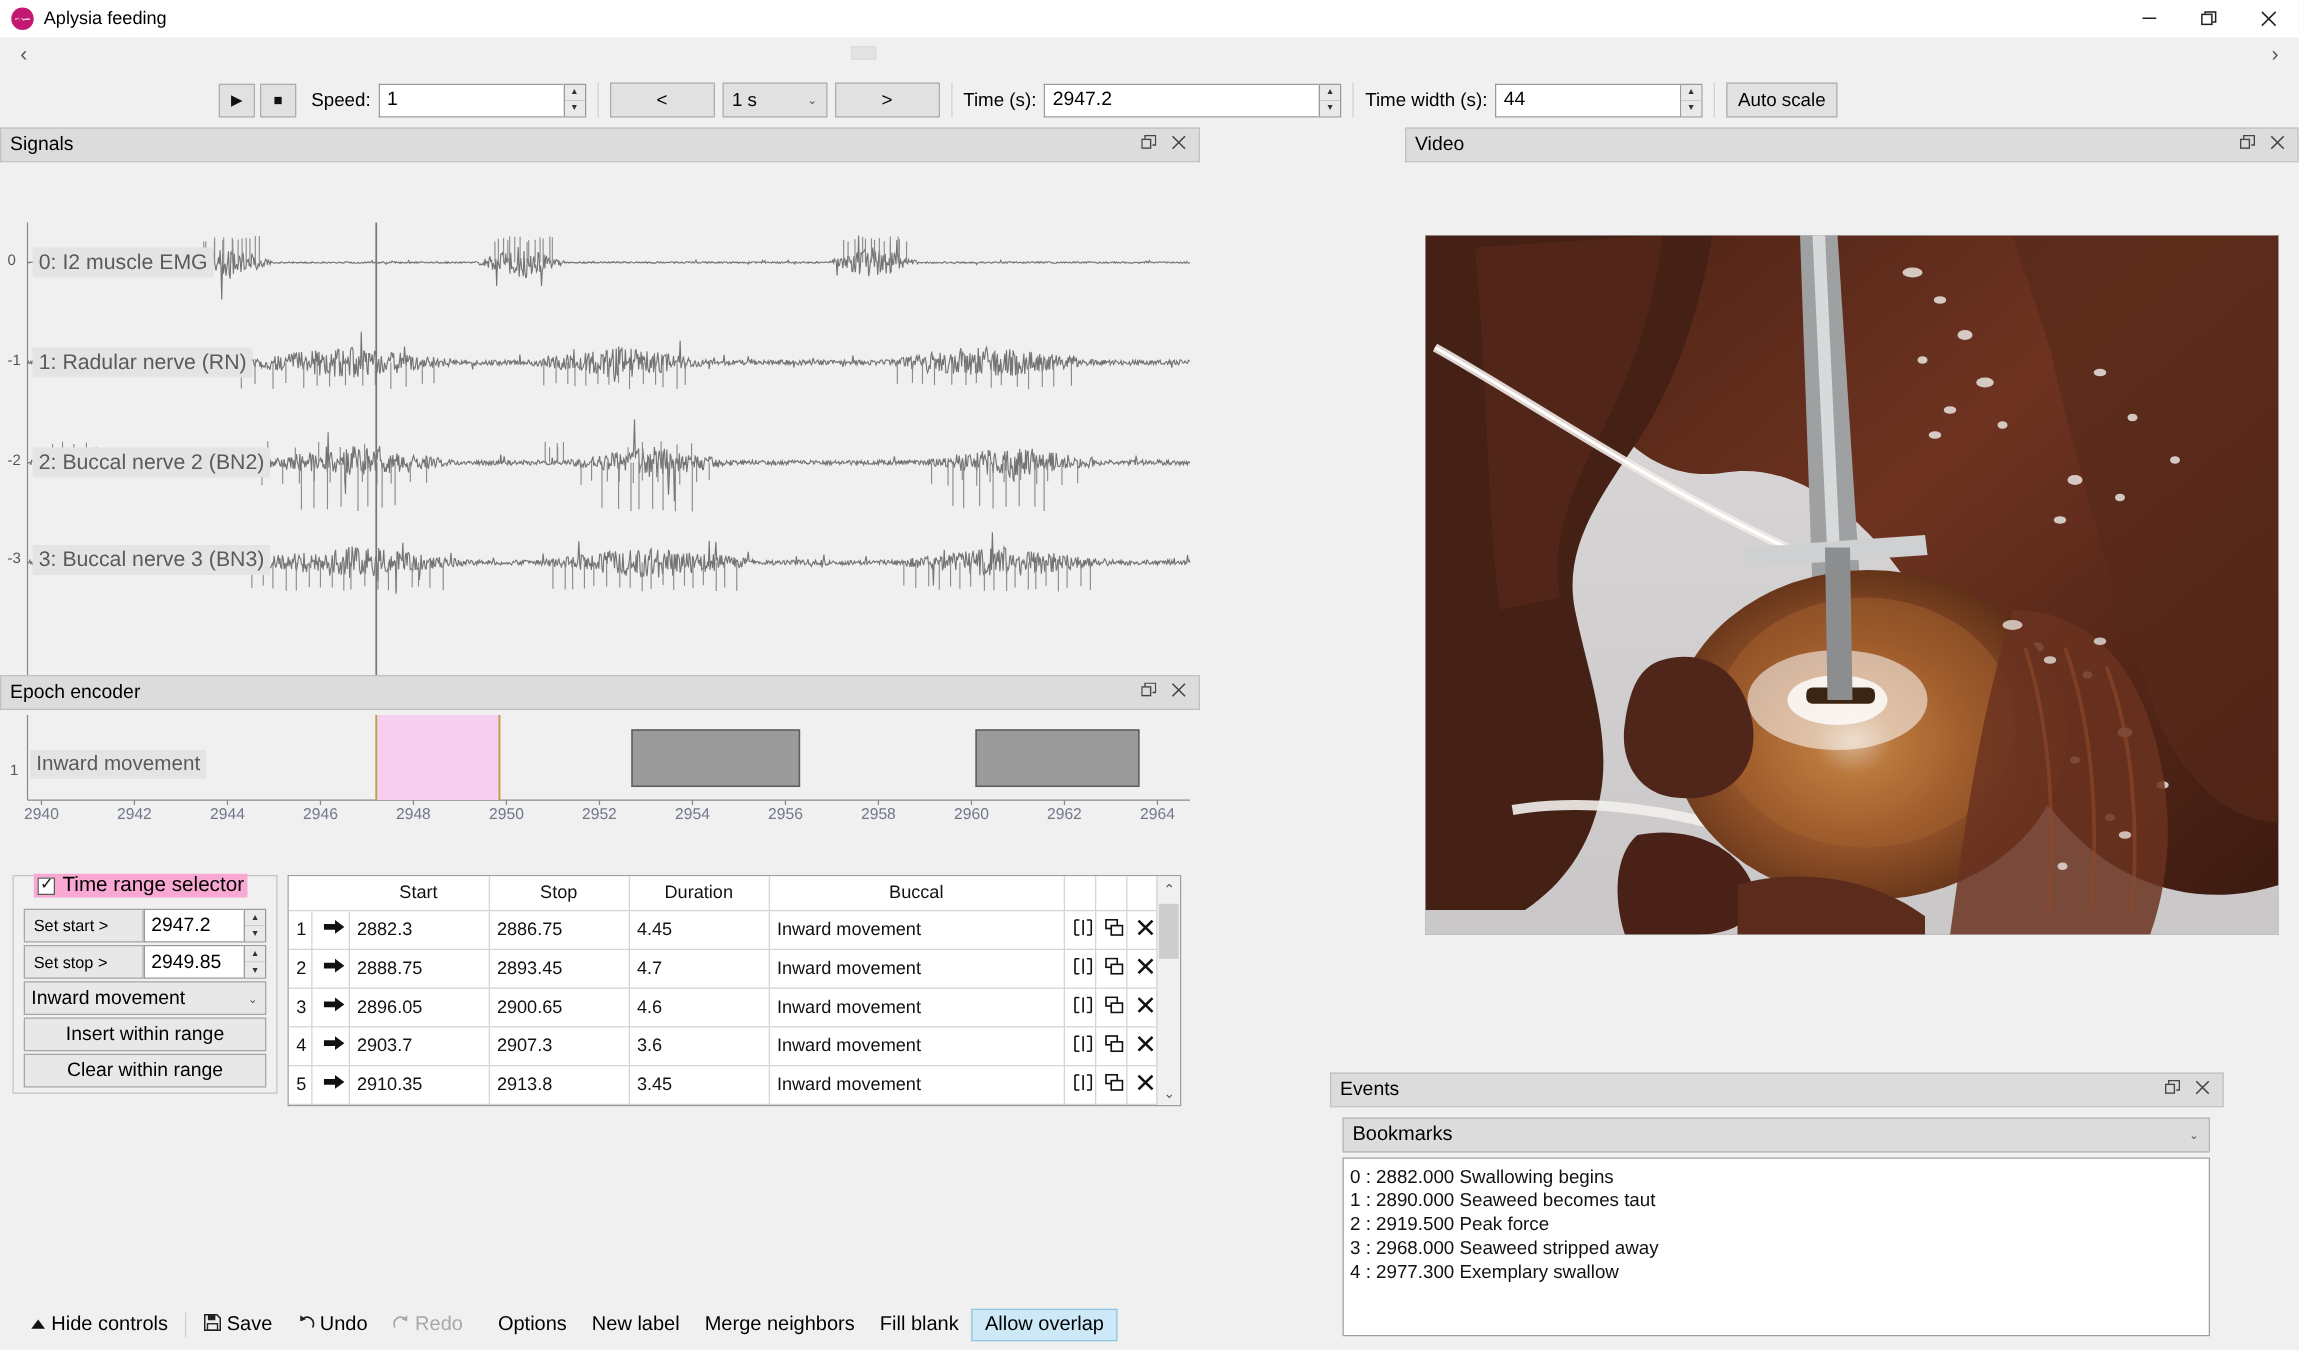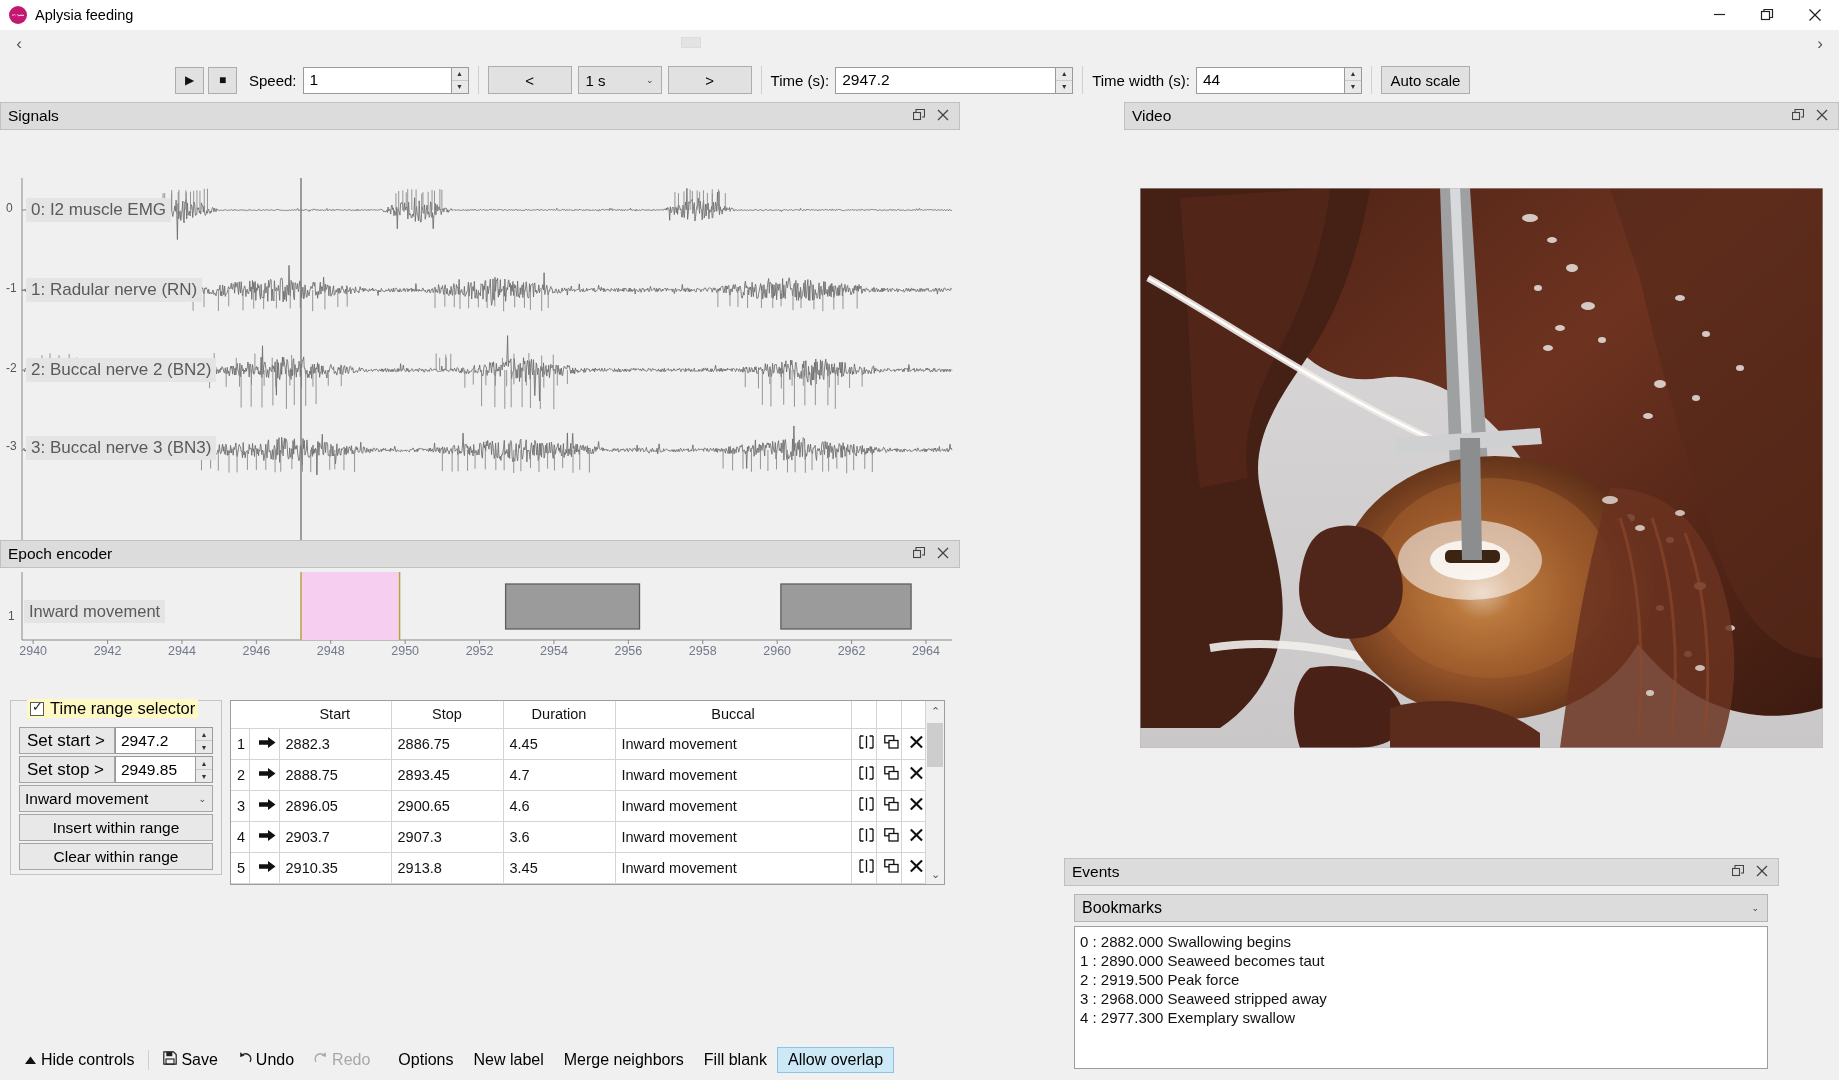--- a/index.html
+++ b/index.html
@@ -104,26 +104,26 @@
   
   #epoch-panel { position:absolute; left:0; top:540px; width:960px; height:120px; }
   #epoch-plot { position:absolute; left:0; top:28px; width:960px; height:92px; background:#f0f0f0; }
 
   
   #controls { position:absolute; left:0; top:695px; width:960px; height:340px; }
   #trs-group {
     position:absolute; left:10px; top:5px; width:212px; height:175px;
     border:1px solid #c4c4c4;
   }
-  #trs-legend { position:absolute; left:16px; top:-2px; background:#fef9c3; display:flex; align-items:center; gap:6px; padding:0 3px; }
+  #trs-legend { position:absolute; left:16px; top:-2px; background:#f9a8d4; display:flex; align-items:center; gap:6px; padding:0 3px; }
   .chk { width:14px; height:14px; border:1px solid #5a5a5a; background:#fff; position:relative; }
   .chk::after { content:"✓"; position:absolute; left:1px; top:-4px; font-size:13px; color:#222; }
   .trs-row { display:flex; margin: 0 0 2px 0; }
   .trs-btn {
-    height:27px; background:#e8e8e8; border:1px solid #a5a5a5; font-size:17px;
+    height:27px; background:#e8e8e8; border:1px solid #a5a5a5; font-size:13px;
     display:flex; align-items:center; padding:0 7px; white-space:nowrap;
   }
   .trs-val {
     height:27px; background:#fff; border:1px solid #9a9a9a; border-right:none;
     display:flex; align-items:center; padding-left:5px; font-size:15.5px; flex:1;
   }
   .trs-wide {
     height:27px; background:#e8e8e8; border:1px solid #a5a5a5; font-size:15.5px;
     display:flex; align-items:center; justify-content:center; width:194px; margin-bottom:2px;
   }

